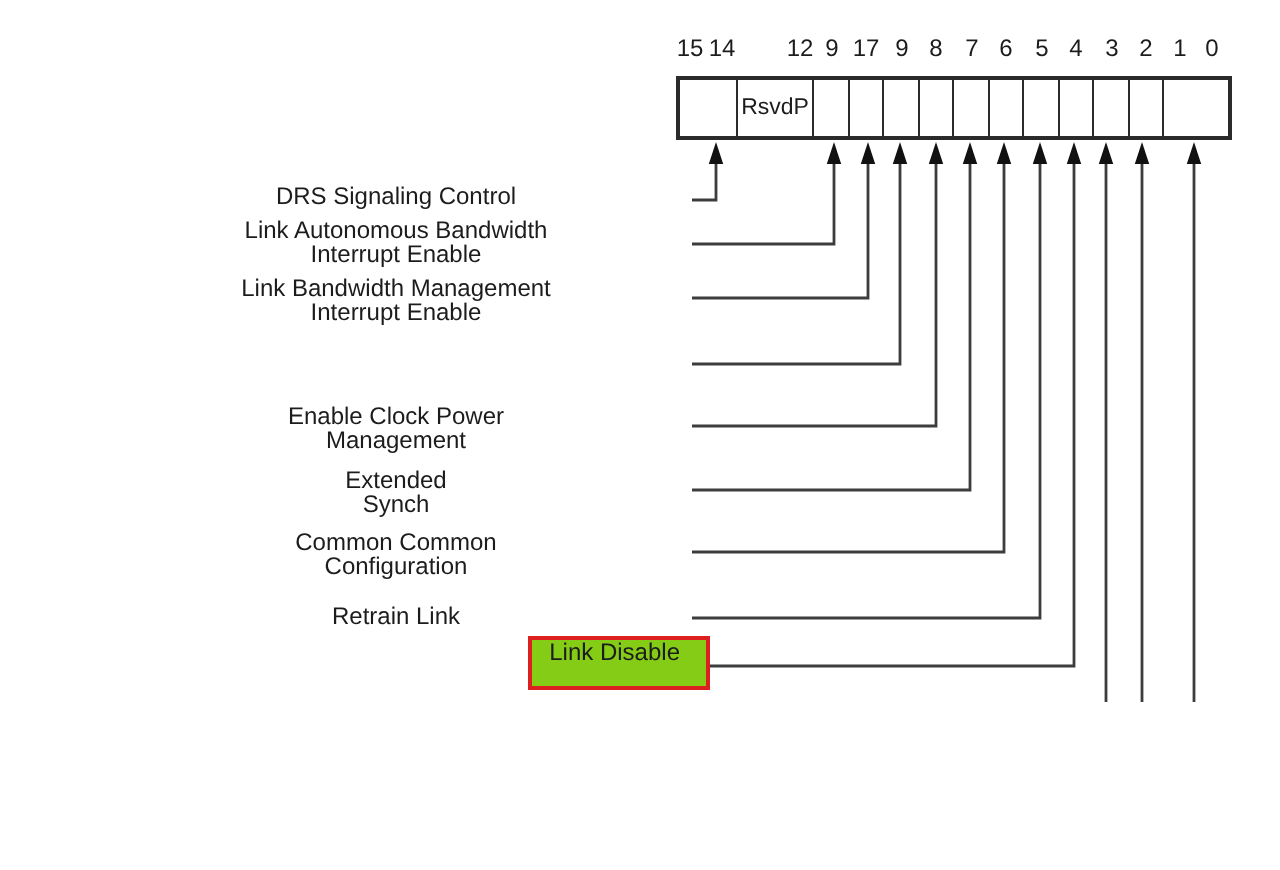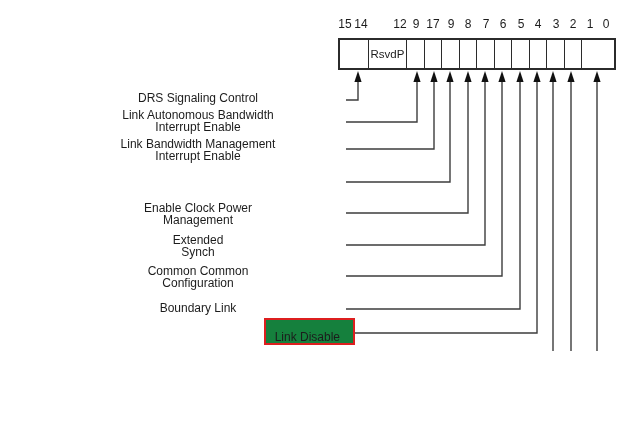--- a/index.html
+++ b/index.html
@@ -28,22 +28,22 @@
   .wires{position:absolute;left:0;top:0;width:640px;height:435px;}
   .wires path{fill:none;stroke:#3d3d3d;stroke-width:1.4;}
   .wires polygon{fill:#111111;stroke:none;}
   
   .flabel{
     position:absolute;right:302px;width:280px;text-align:center;
     font-size:12px;line-height:11.5px;white-space:pre-line;color:#1c1c1c;
   }
   .redbox{
     position:absolute;left:264px;top:318px;width:91px;height:27px;
-    box-sizing:border-box;border:2px solid #dd1f1f;background:#15803d;
-    display:flex;align-items:flex-end;justify-content:flex-end;padding-right:13px;
+    box-sizing:border-box;border:2px solid #dd1f1f;background:#84cc16;
+    display:flex;align-items:flex-start;justify-content:flex-end;padding-right:13px;
   }
   .redbox .inner{font-size:12px;line-height:12px;white-space:nowrap;color:#1c1c1c;}
 </style>
 </head>
 <body>
 
 <div class="canvas">
 
   <span class="bn" style="left:345px">15</span>
   <span class="bn" style="left:361px">14</span>
@@ -134,21 +134,21 @@
   <div class="flabel" style="top:110px">Link Autonomous Bandwidth
 Interrupt Enable</div>
   <div class="flabel" style="top:139px">Link Bandwidth Management
 Interrupt Enable</div>
   <div class="flabel" style="top:203px">Enable Clock Power
 Management</div>
   <div class="flabel" style="top:235px">Extended
 Synch</div>
   <div class="flabel" style="top:266px">Common Common
 Configuration</div>
-  <div class="flabel" style="top:303px">Boundary Link</div>
+  <div class="flabel" style="top:303px">Retrain Link</div>
 
   <div class="redbox">
     <span class="inner">Link Disable</span>
   </div>
 
   <div class="flabel" style="top:388px">RsvdP</div>
 
 </div>
 
 </body></html>

